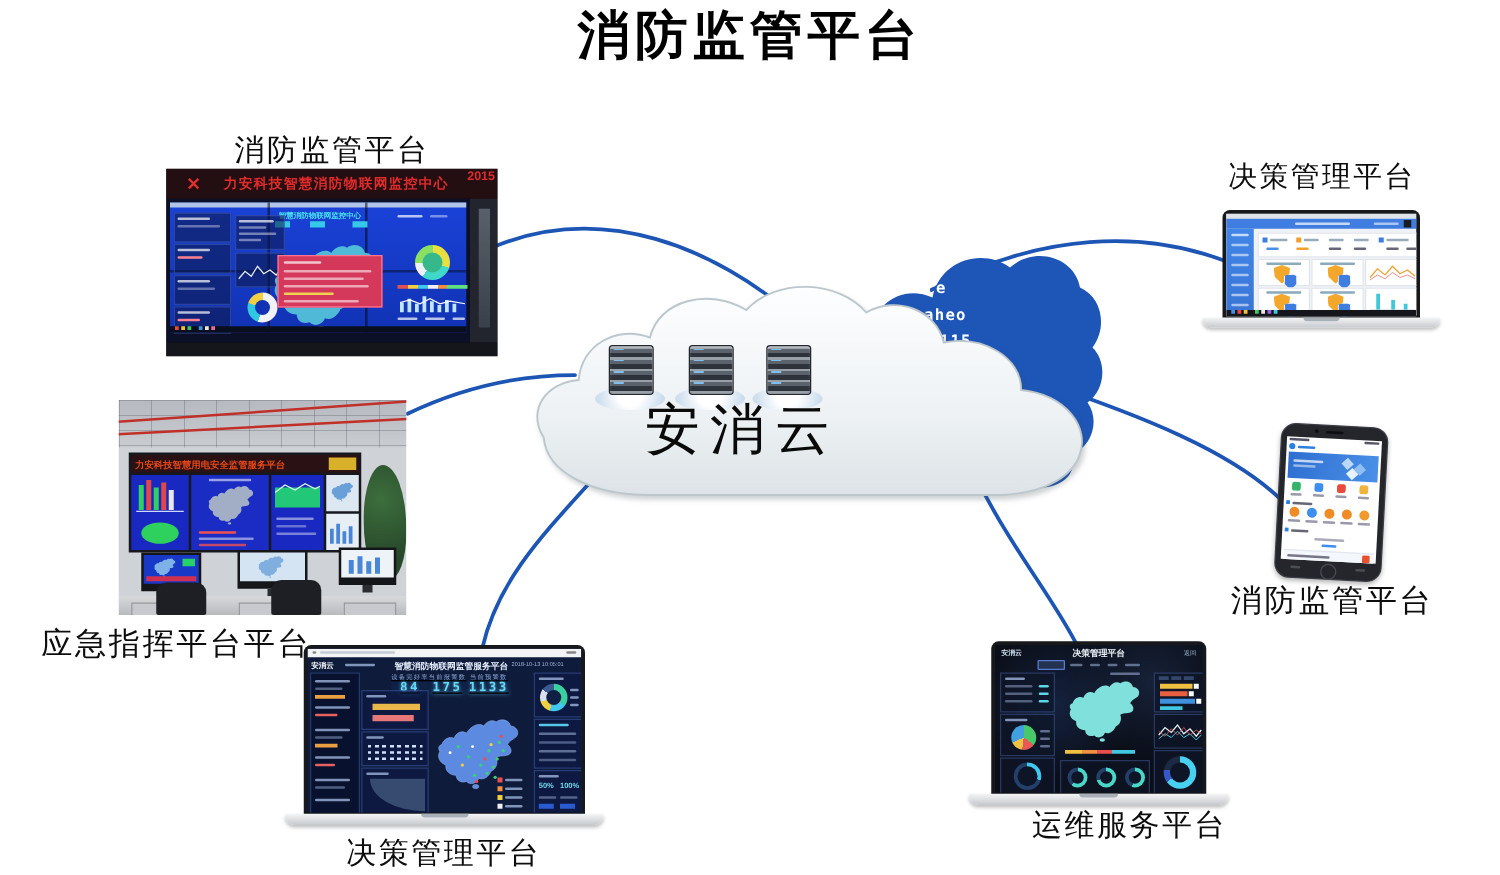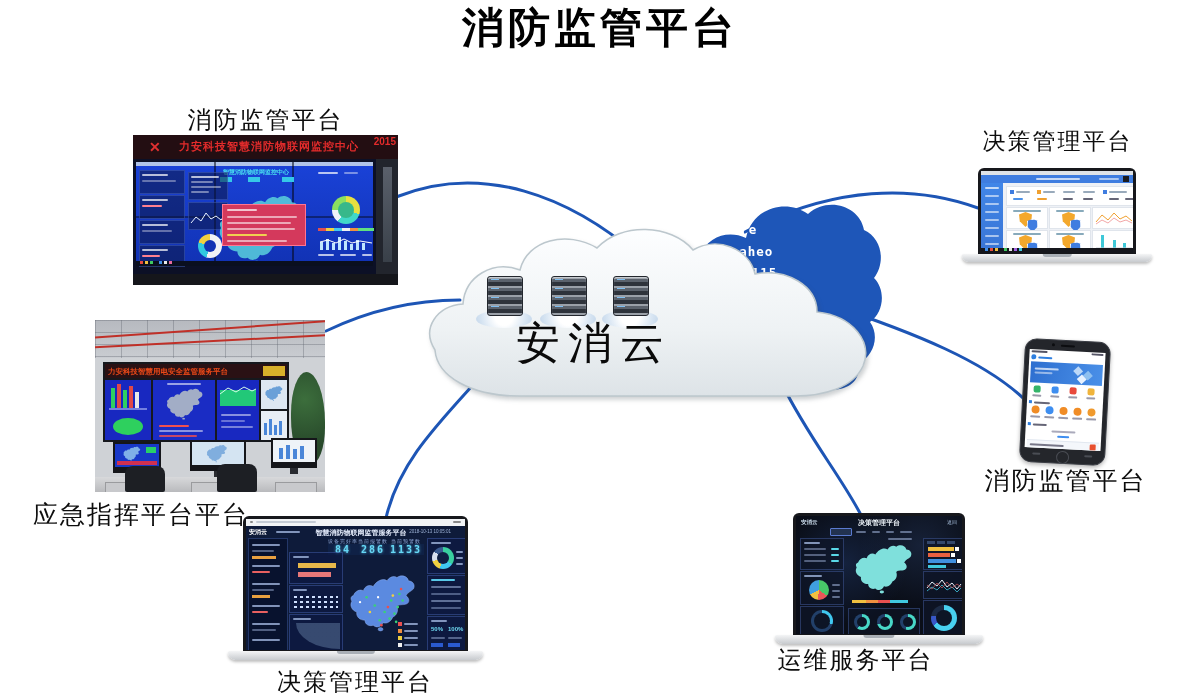--- a/index.html
+++ b/index.html
@@ -354,28 +354,28 @@
       <div class="dashd" style="left:10px;top:2px;width:60px;background:#c4cbd4"></div>
       <div class="dashd" style="right:4px;top:2px;width:8px;background:#888"></div>
     </div>
     <div class="abs" style="left:0;top:7px;right:0;bottom:0;background:#0e1b3a;">
 
       <div class="abs" style="left:3px;top:2px;color:#fff;font-size:6px;font-weight:700;">安消云</div>
       <div class="dashd" style="left:30px;top:5px;width:24px;"></div>
       <div class="abs" style="left:60px;top:2px;width:110px;text-align:center;font-size:7px;font-weight:700;color:#e8f0ff;white-space:nowrap;">智慧消防物联网监管服务平台</div>
       <div class="abs" style="right:14px;top:3px;font-size:4.5px;color:#9fb4d8;white-space:nowrap;">2018-10-13 10:05:01</div>
 
-      <div class="abs" style="left:52px;top:12px;width:126px;display:flex;justify-content:flex-end;">
+      <div class="abs" style="left:52px;top:12px;width:126px;display:flex;justify-content:center;text-decoration:underline;">
         <div class="center">
             <div class="statlab">设备完好率</div>
           <div class="seg7" style="font-size:10px">84</div>
           </div>
         <div class="center">
             <div class="statlab">当前报警数</div>
-          <div class="seg7" style="font-size:10px">286</div>
+          <div class="seg7" style="font-size:10px">175</div>
           </div>
         <div class="center">
             <div class="statlab">当前预警数</div>
           <div class="seg7" style="font-size:10px">1133</div>
           </div>
       </div>
 
       <div class="panel" style="left:2px;top:12px;width:38px;height:112px;background:rgba(8,16,44,.8);">
         <div class="dashd" style="left:3px;top:5px;width:28px;"></div>
         <div class="dashd" style="left:3px;top:11px;width:22px;opacity:.6"></div>
@@ -707,13 +707,13 @@
         </svg>
     </div>
     <div class="panel" style="left:127px;top:84px;width:40px;height:34px;background:rgba(14,22,40,.7);">
       <div class="donut" style="left:7px;top:4px;width:26px;height:26px;background:conic-gradient(#48d0f0 0 65%,#3858c8 65% 78%,#1c2a44 78% 100%);">
         <i style="left:5px;top:5px;width:16px;height:16px;background:#0d1526;"></i>
       </div>
     </div>
   </div>
 </div>
 <div class="laptop-base" style="left:775px;top:635px;width:208px;height:9px;"></div>
-<div class="plabel center" style="left:773px;top:644px;width:165px;">运维服务平台</div>
+<div class="plabel center" style="left:821px;top:644px;width:165px;">运维服务平台</div>
 
 </body></html>

